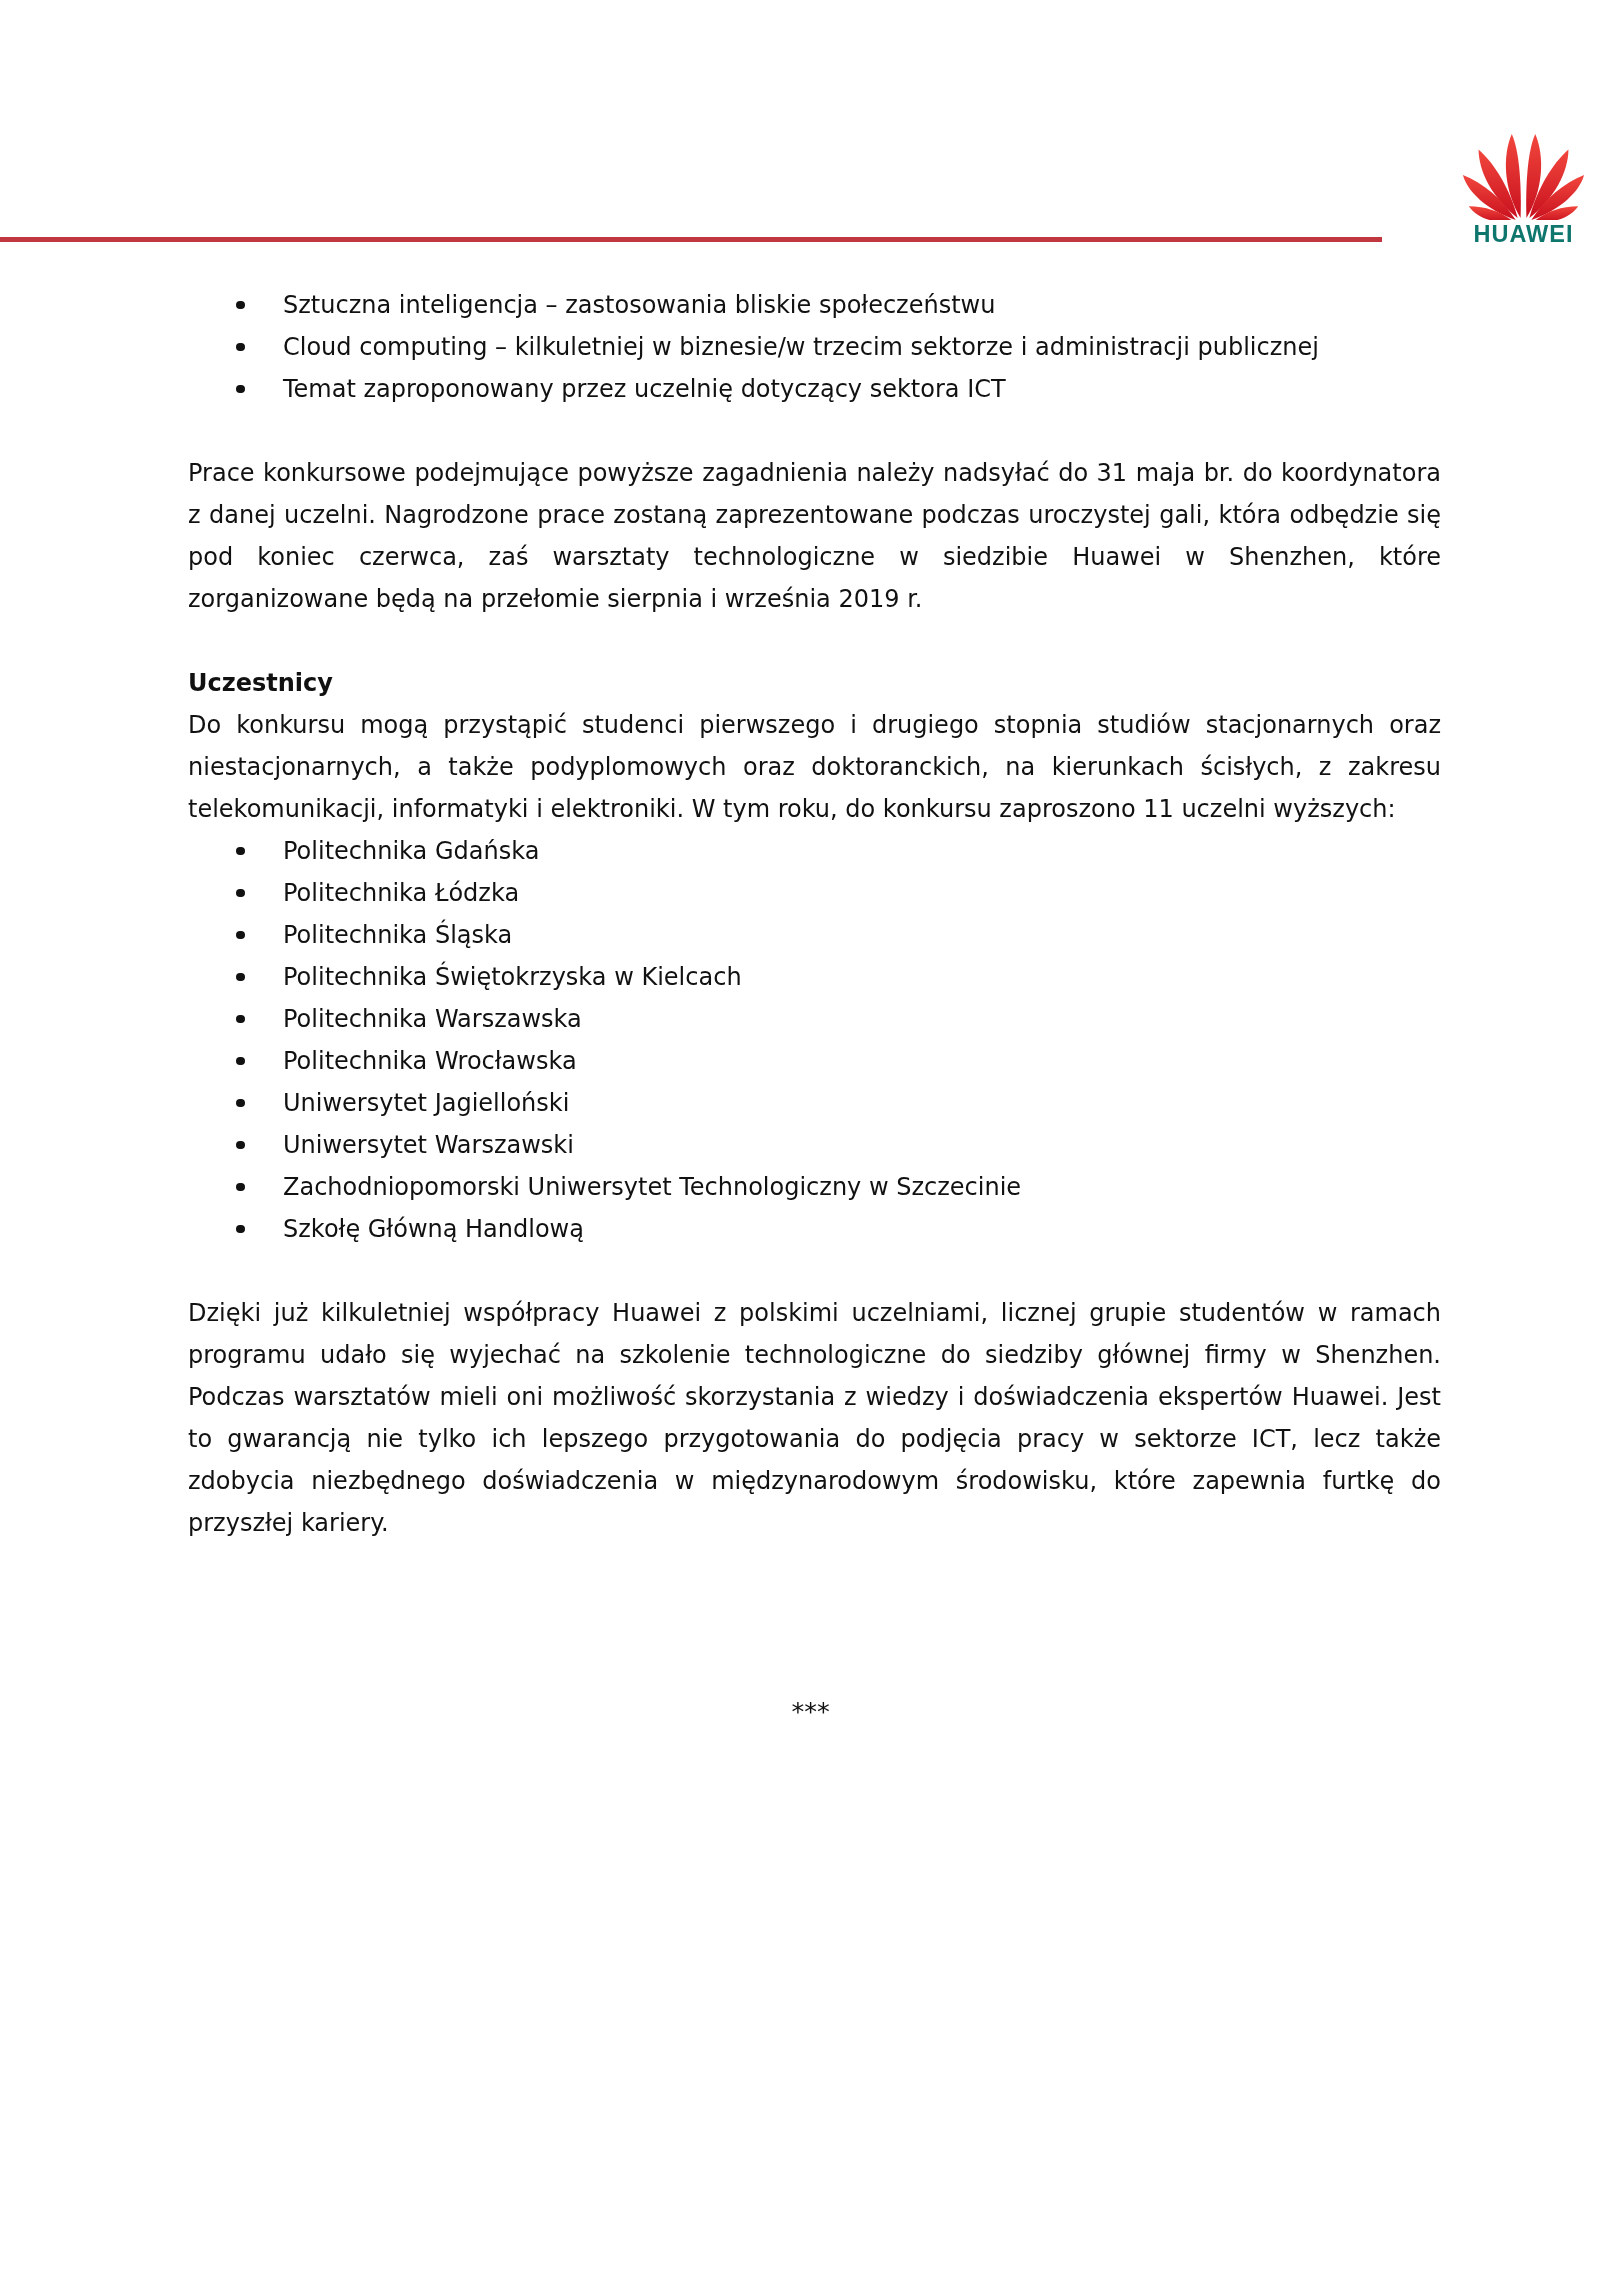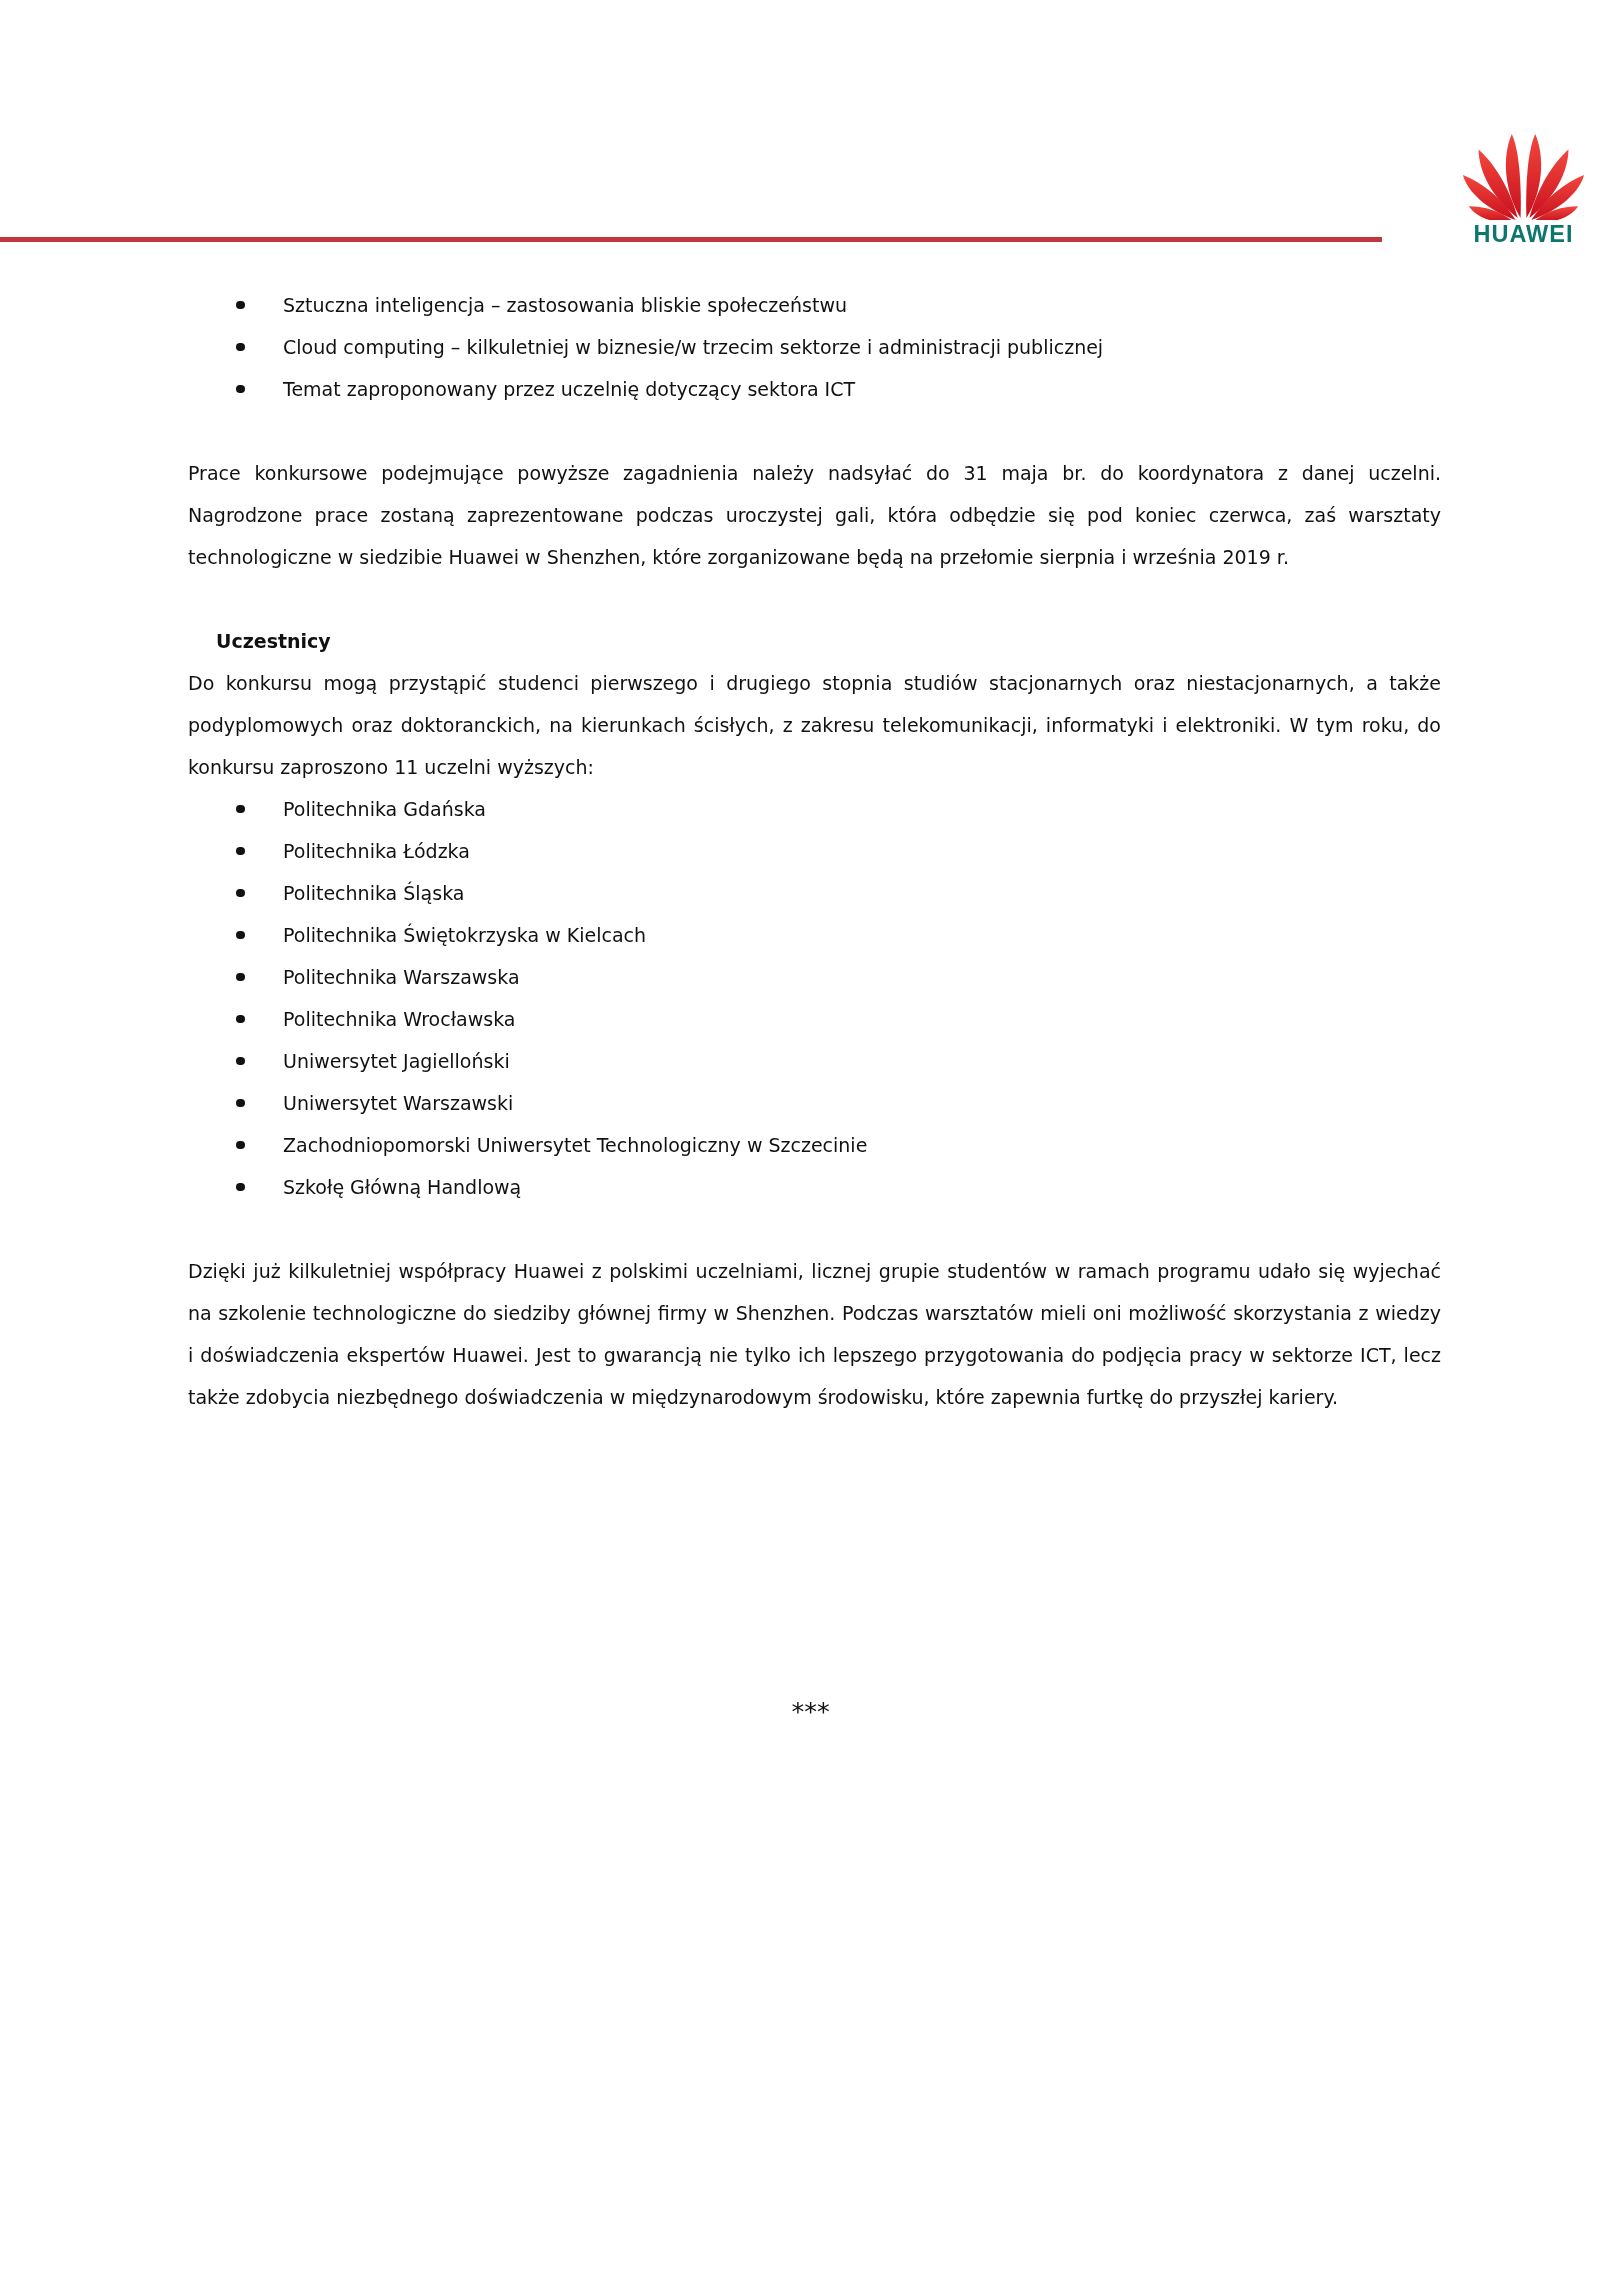--- a/index.html
+++ b/index.html
@@ -6,28 +6,28 @@
     body { width: 1621px; height: 2293px; position: relative; overflow: hidden;
            font-family: "DejaVu Sans", "Liberation Sans", sans-serif; color: #111; }
     .header-rule { position: absolute; left: 0; top: 237px; width: 1382px; height: 4.9px;
                    background: #c0373f; }
     .logo { position: absolute; left: 1460px; top: 127px; width: 137px; height: 127px; }
     .logo svg { display: block; }
     .logo-text { position: absolute; left: 0; top: 94px; width: 127px; text-align: center;
                  font-family: "Liberation Sans", sans-serif; font-weight: bold; font-size: 23.5px;
                  letter-spacing: 1px; color: #0f766e; }
     .content { position: absolute; left: 188px; top: 284px; width: 1253px;
-               font-size: 19px; line-height: 42px; }
+               font-size: 24px; line-height: 42px; }
     .content p { margin: 0; text-align: justify; }
     ul.bullets { list-style: none; margin: 0; padding: 0; }
     ul.bullets li { position: relative; padding-left: 95px; }
     ul.bullets li .dot { position: absolute; left: 48px; top: 16.7px; width: 8.8px; height: 8.8px;
                          background: #111; border-radius: 50%; }
     .gap-43 { height: 42px; }
-    .heading { font-weight: bold; margin-left: 28px; }
+    .heading { font-weight: bold; }
     .separator { position: absolute; left: 0; width: 1621px; top: 1696px; text-align: center;
                  font-size: 25.5px; }
   </style>
 </head>
 <body>
 
 <div class="header-rule"></div>
 
 <div class="logo">
   <svg width="127" height="93" viewBox="-65 -95 130 95">

